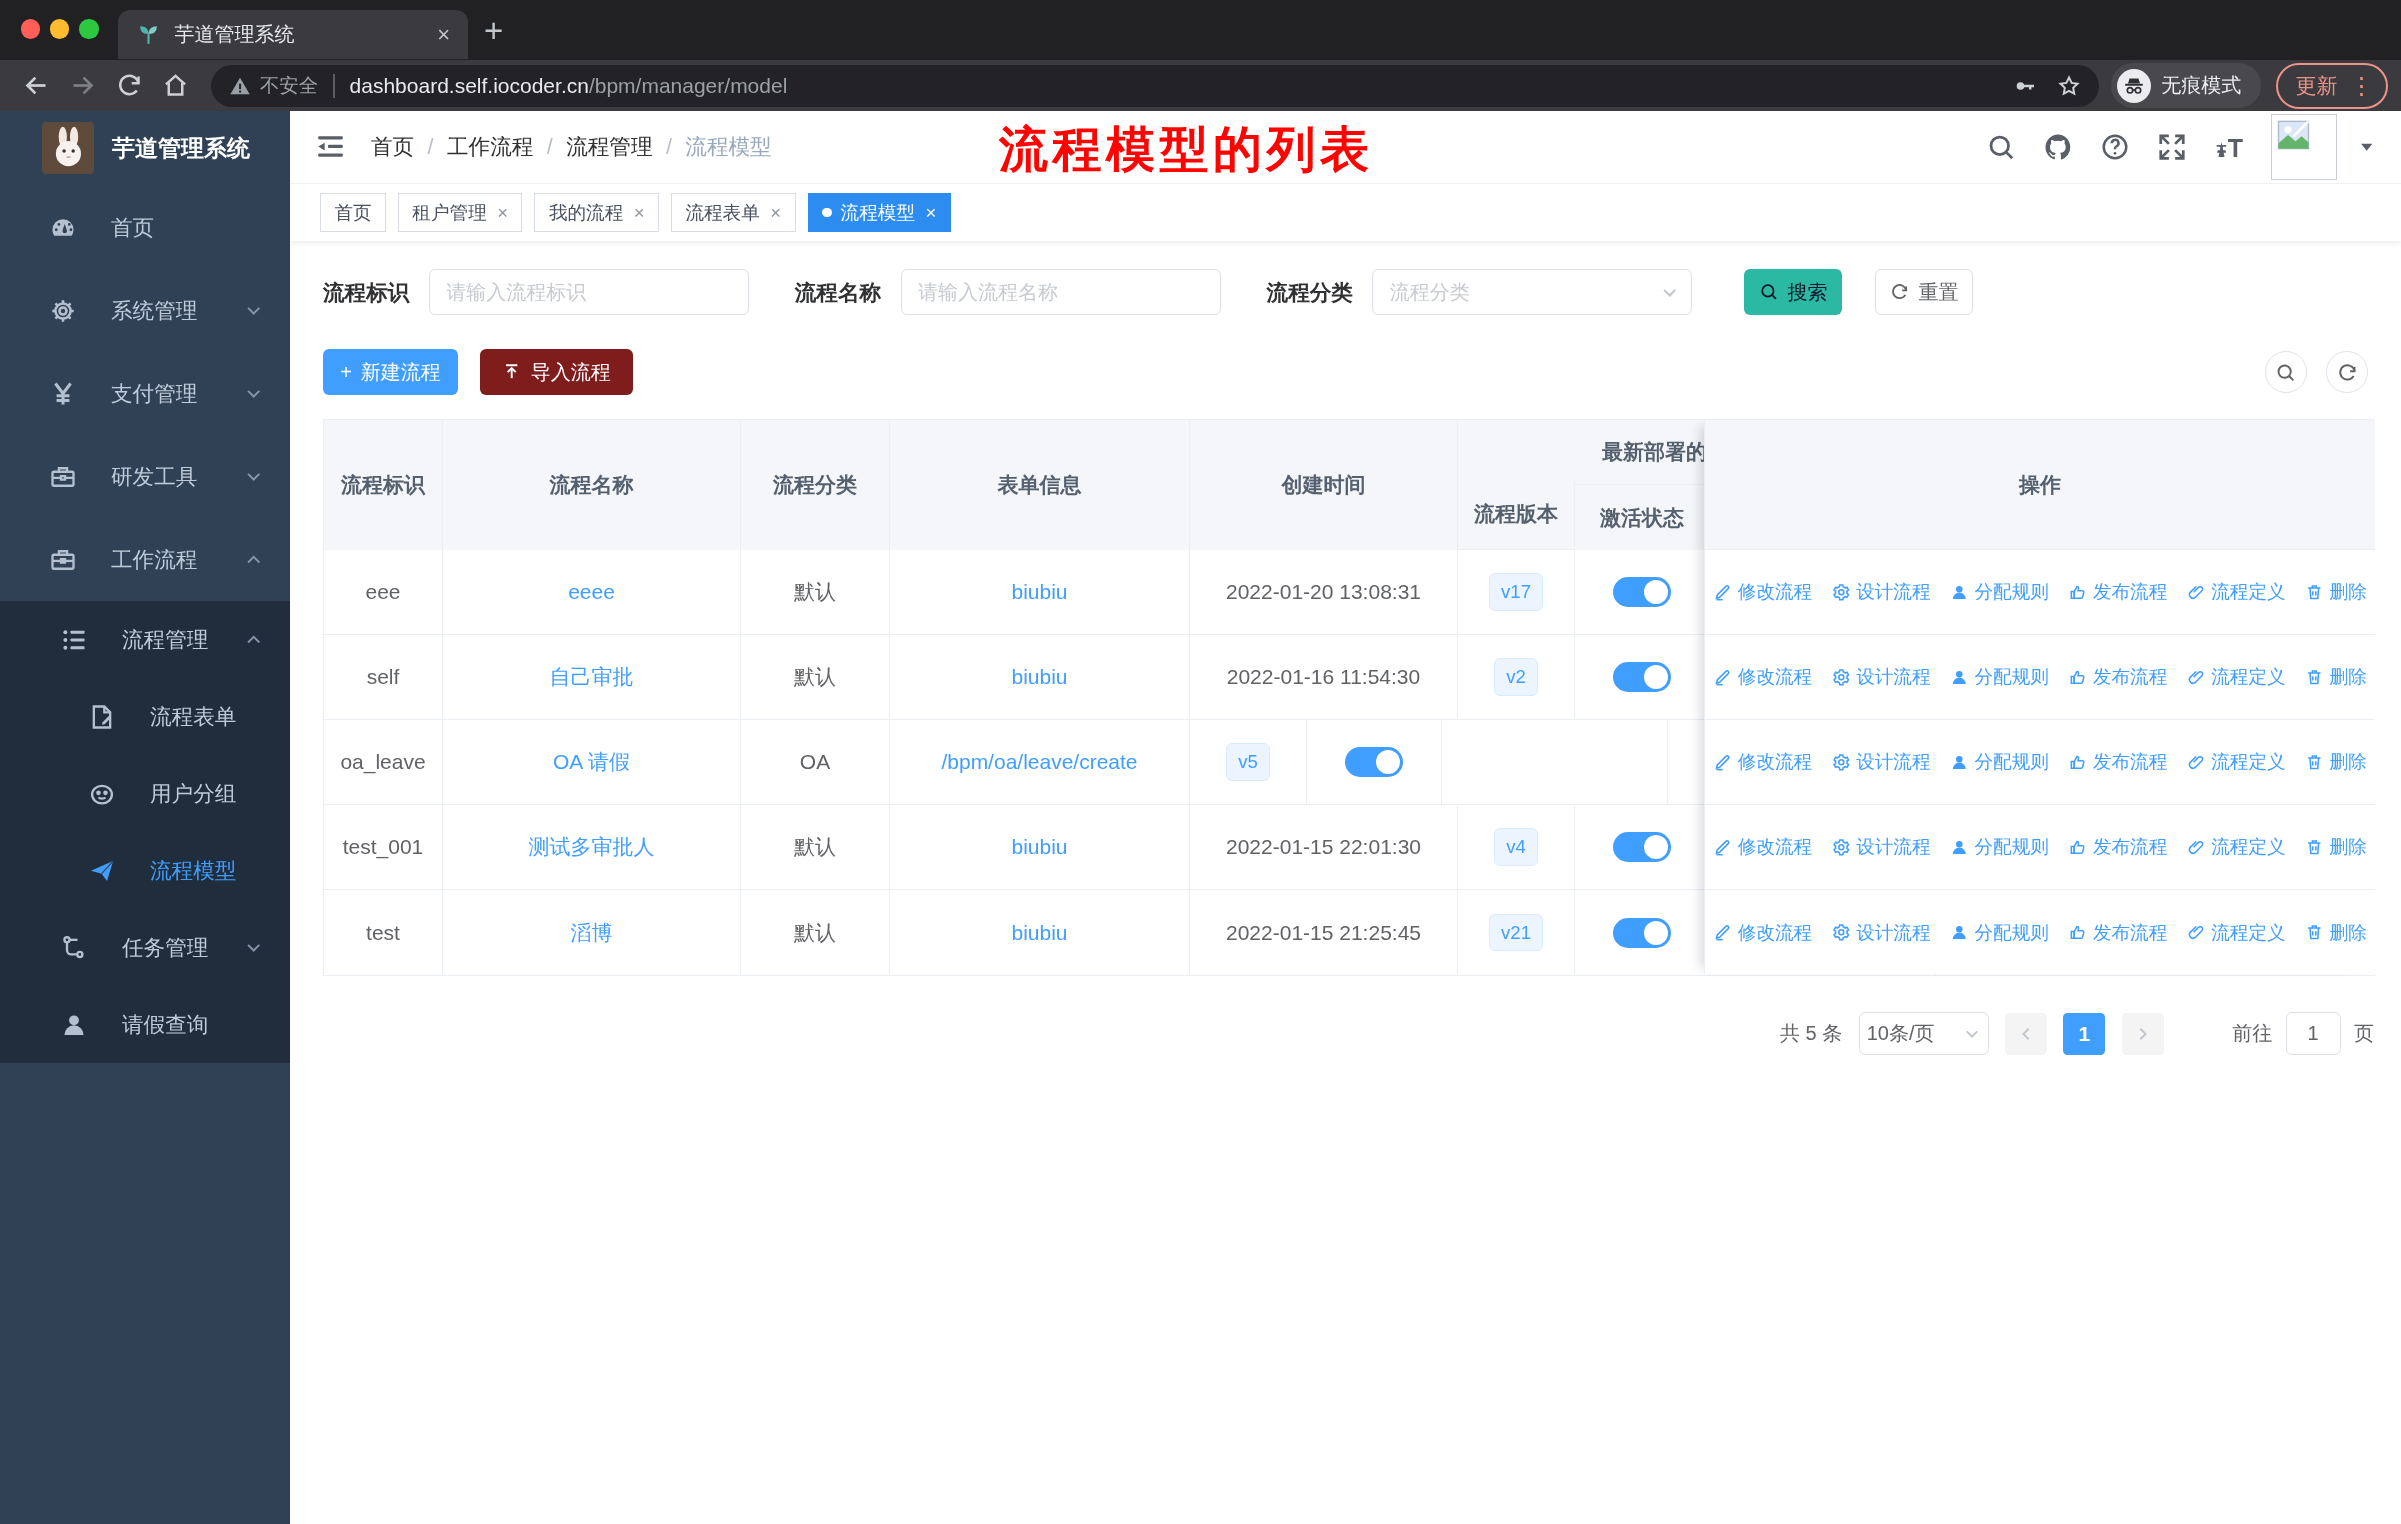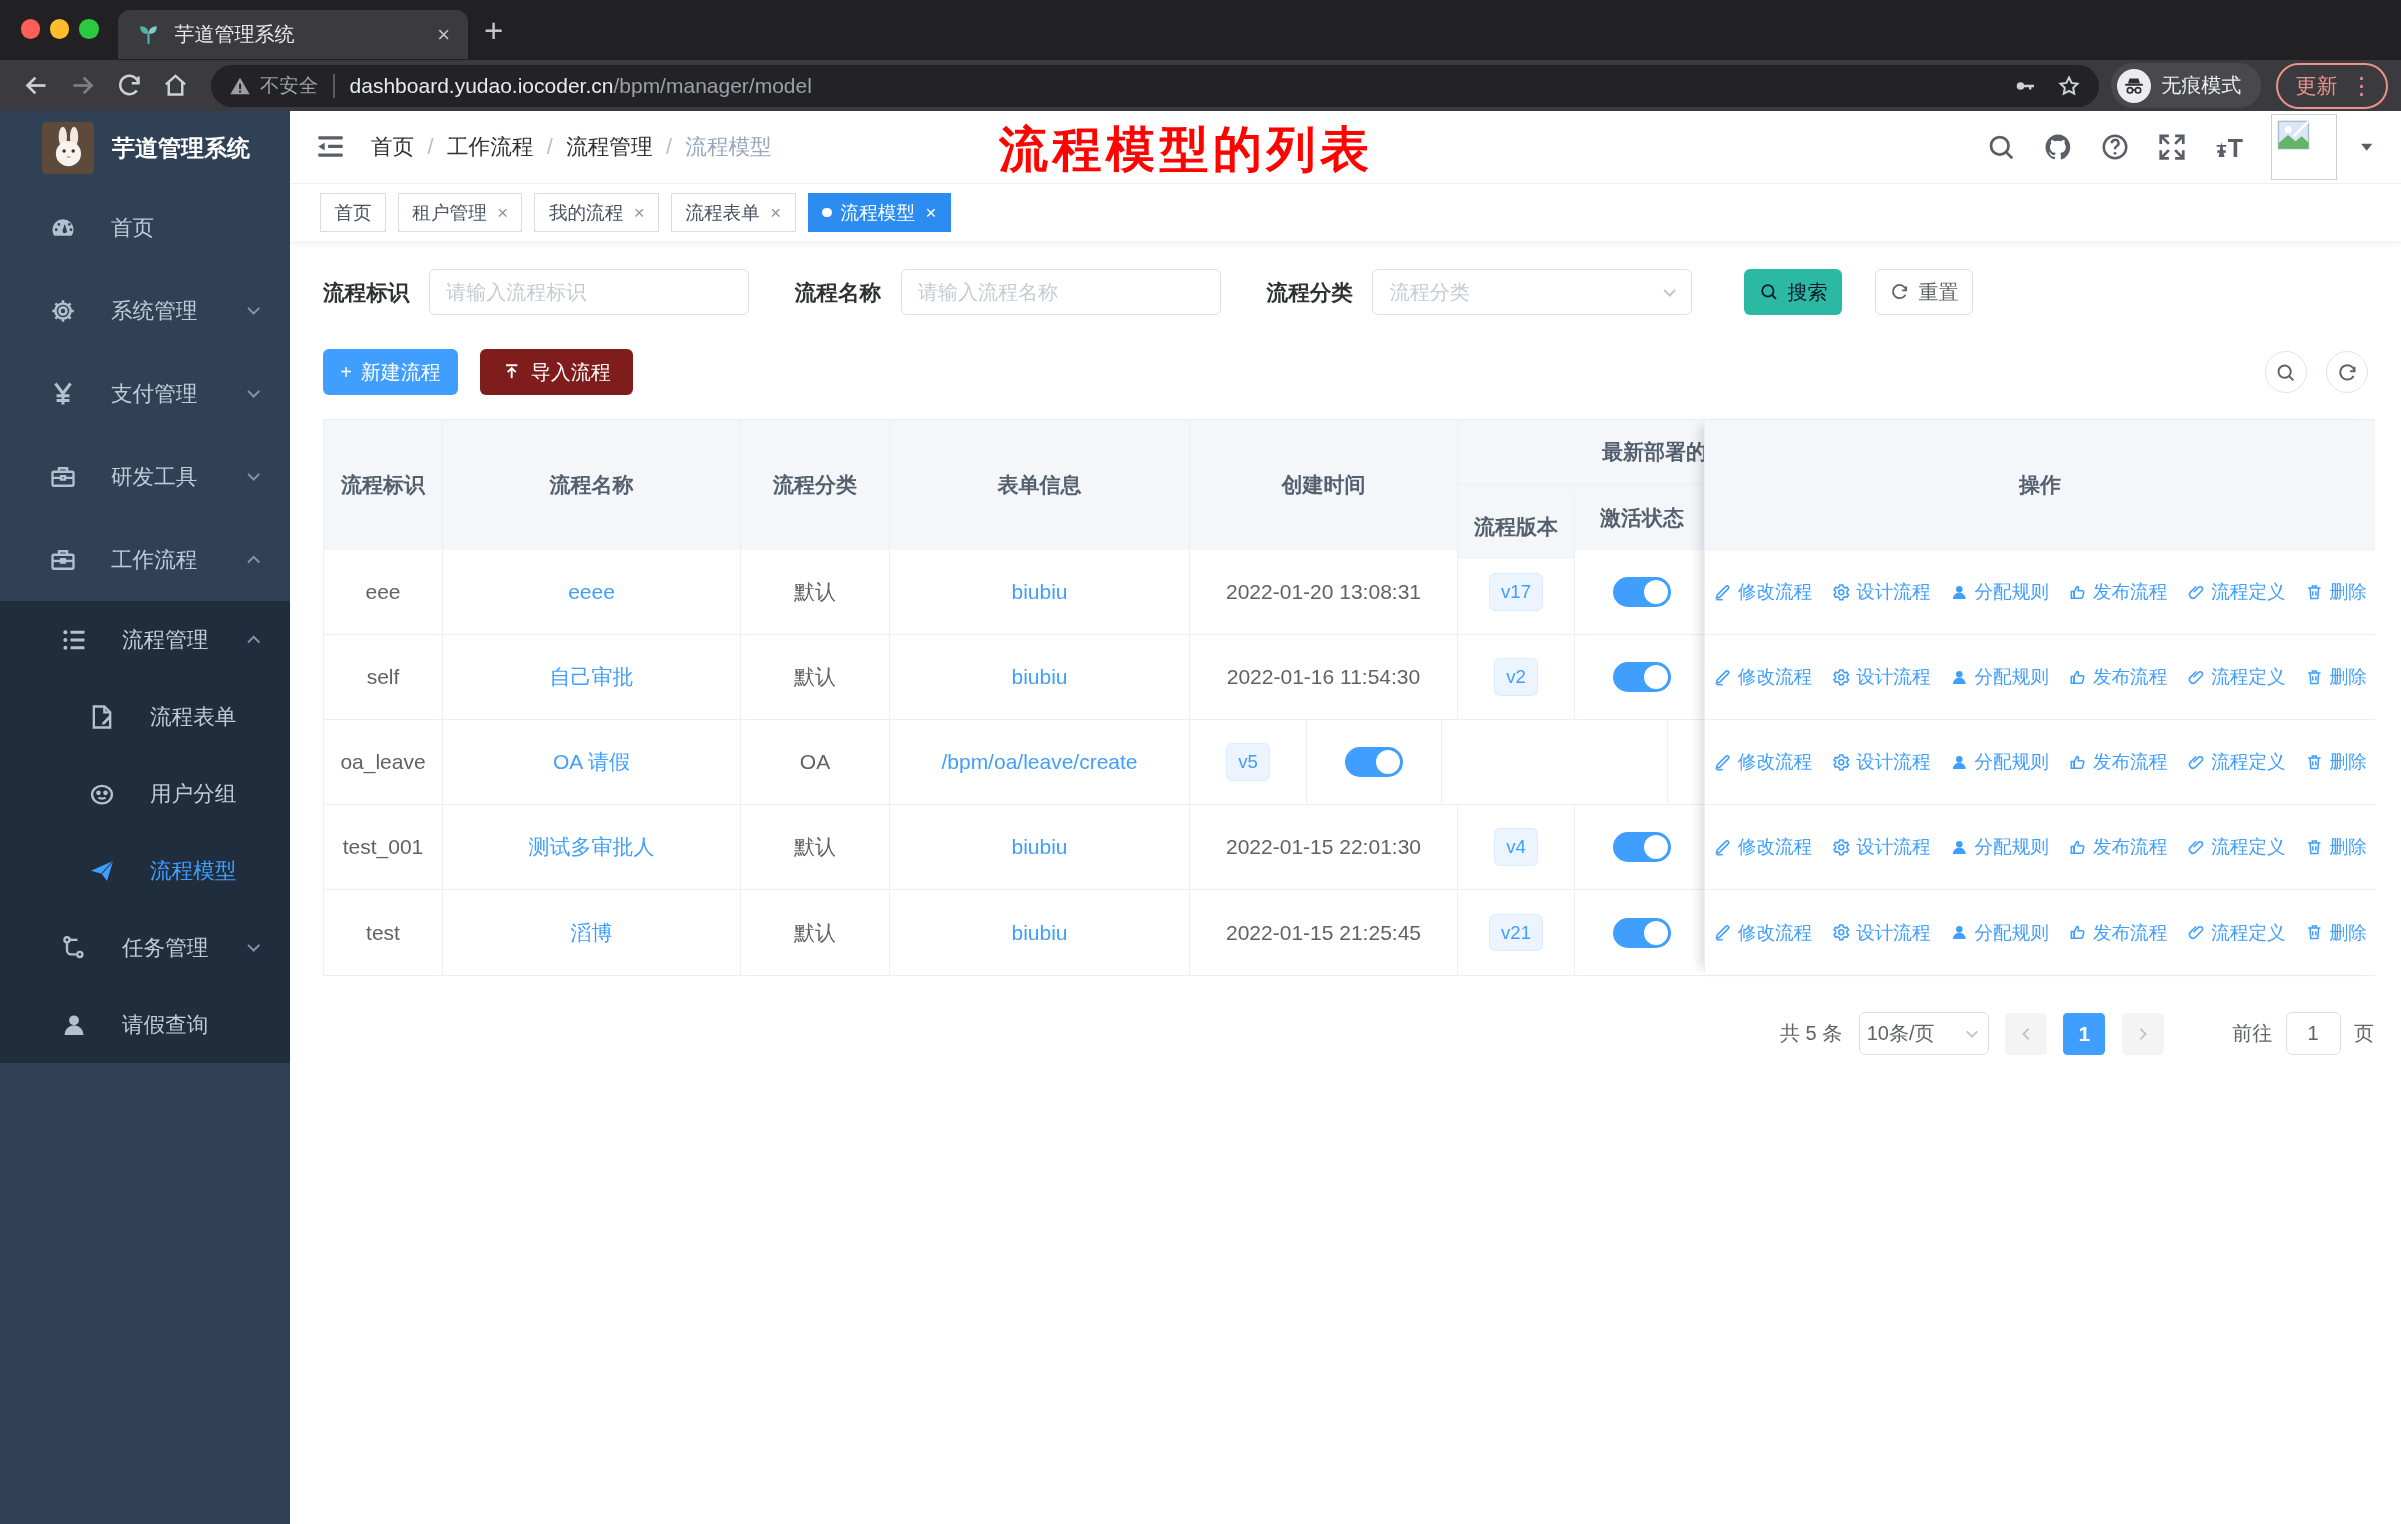--- a/index.html
+++ b/index.html
@@ -176,21 +176,21 @@
     <div class="urlbar">
       <span class="warn-ic" data-icon="warning-icon">
           <svg viewBox="0 0 24 24">
             <path d="M12 3L1.5 21h21z" fill="currentColor"></path>
             <rect x="11" y="9.5" width="2.2" height="6" fill="#232327"></rect>
             <rect x="11" y="17" width="2.2" height="2.2" fill="#232327"></rect>
           </svg>
         </span>
       <span class="sec-label">不安全</span>
       <span class="url-div"></span>
-      <span class="url-text"><span class="host">dashboard.yudao.iocoder.cn</span><span class="path">/bpm/manager/model</span></span>
+      <span class="url-text"><span class="host">dashboard.self.iocoder.cn</span><span class="path">/bpm/manager/model</span></span>
       <span class="key-ic" data-icon="key-icon">
           <svg viewBox="0 0 24 24" fill="currentColor">
             <circle cx="7.5" cy="12" r="3.8"></circle>
             <path d="M10.5 10.8H21v2.4h-2.6v2.2h-2.4v-2.2h-5.5z"></path>
           </svg>
         </span>
       <span class="star-ic" data-icon="star-icon">
           <svg viewBox="0 0 24 24" fill="none" stroke="currentColor" stroke-width="2">
             <path d="M12 3.5l2.6 5.4 5.9.8-4.3 4.1 1 5.8L12 16.8l-5.2 2.8 1-5.8-4.3-4.1 5.9-.8z"></path>
           </svg>
@@ -546,21 +546,21 @@
       </div>
 
       <div class="table">
         <div class="thead">
           <div class="th" style="left:0;top:0;width:119px;height:130px">流程标识</div>
           <div class="th" style="left:119px;top:0;width:298px;height:130px">流程名称</div>
           <div class="th" style="left:417px;top:0;width:149px;height:130px">流程分类</div>
           <div class="th" style="left:566px;top:0;width:300px;height:130px">表单信息</div>
           <div class="th" style="left:866px;top:0;width:268px;height:130px">创建时间</div>
           <div class="th" style="left:1134px;top:0;width:478px;height:65px;border-bottom:0.7px solid #ebeef5;overflow:visible">最新部署的流程定义</div>
-          <div class="th" style="left:1134px;top:74px;width:117px;height:65px">流程版本</div>
+          <div class="th" style="left:1134px;top:61px;width:117px;height:65px">流程版本</div>
           <div class="th" style="left:1251px;top:65px;width:135px;height:65px">激活状态</div>
           <div class="th" style="left:1386px;top:65px;width:226px;height:65px"></div>
           <div class="th" style="left:1612px;top:0;width:439px;height:130px;border-right:none"></div>
         </div>
         <div class="tbody" id="tbody">
             <div class="t-row">
               <div class="td c1">eee</div>
               <div class="td c2">
                 <a class="link">eeee</a>
               </div>

